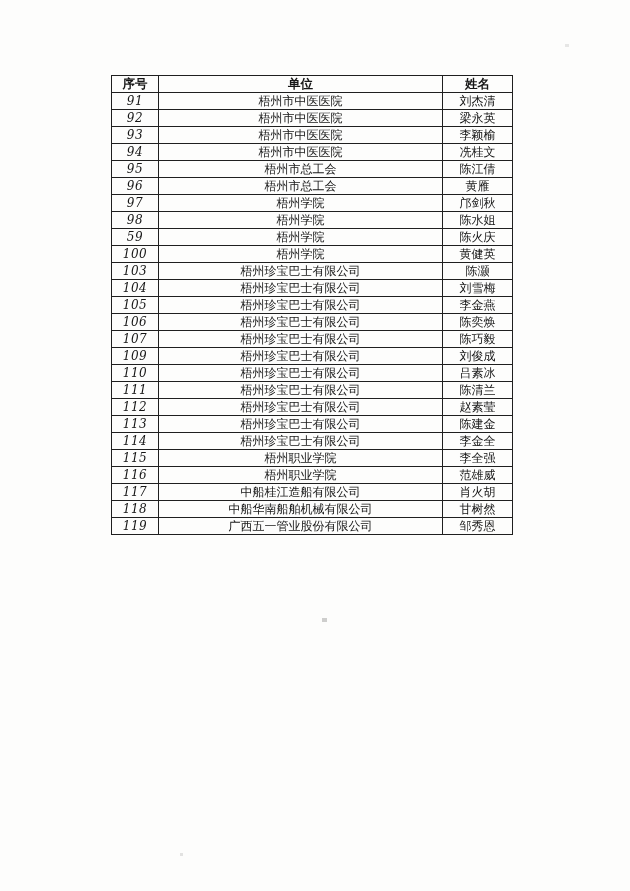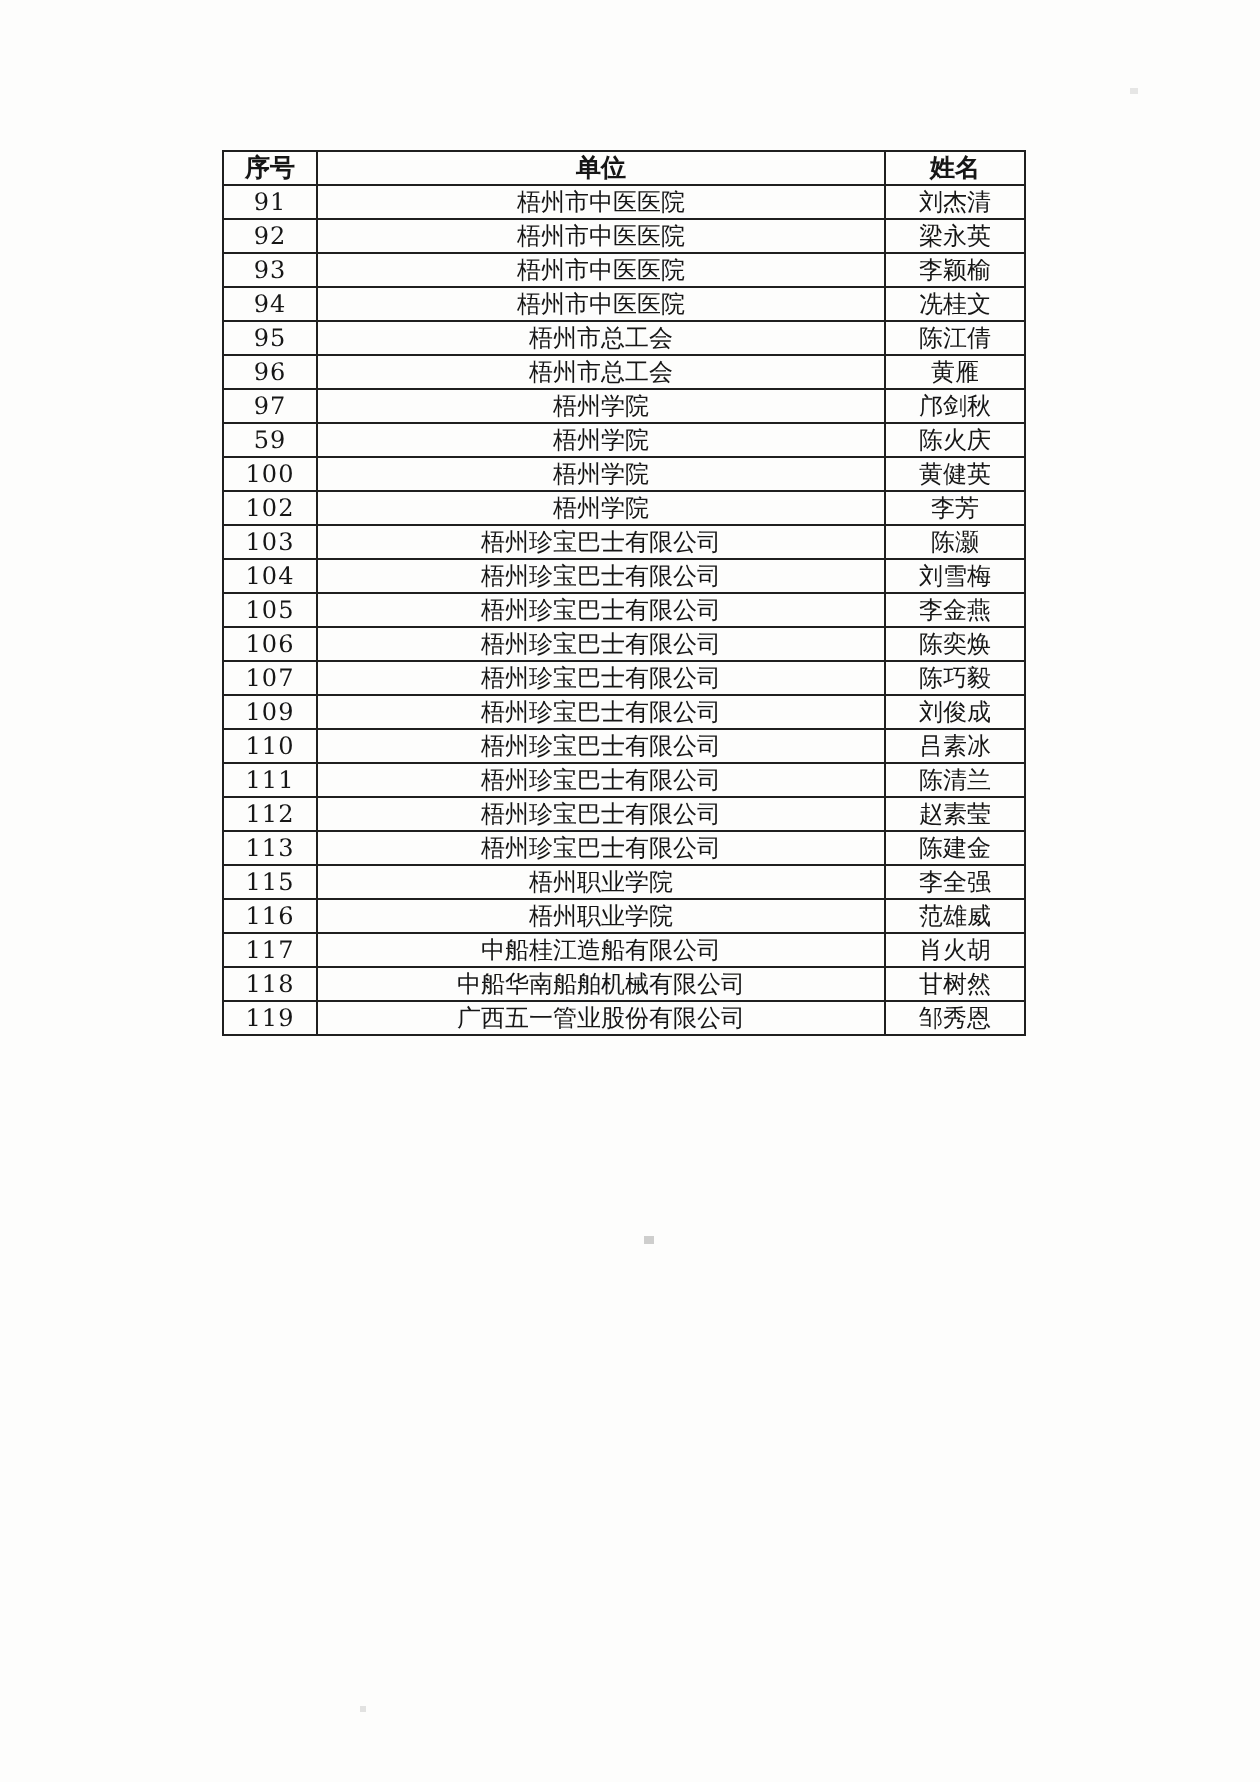--- a/index.html
+++ b/index.html
@@ -36,20 +36,21 @@
     overflow: hidden;
     white-space: nowrap;
   }
   table.roster th {
     font-weight: bold;
     font-size: 12.5px;
   }
   td.idx {
     font-size: 11.5px;
     letter-spacing: 0.5px;
+    font-style: italic;
   }
   
   .speck {
     position: absolute;
     background: #b9b9b9;
     opacity: 0.7;
   }
   .speck.s1 { left: 322px; top: 618px; width: 5px; height: 4px; }
   .speck.s2 { left: 180px; top: 853px; width: 3px; height: 3px; opacity: 0.4; }
   .speck.s3 { left: 565px; top: 44px;  width: 4px; height: 3px; opacity: 0.35; }
@@ -108,39 +109,39 @@
       <td>梧州市总工会</td>
       <td>黄雁</td>
     </tr>
 
     <tr>
       <td class="idx">97</td>
       <td>梧州学院</td>
       <td>邝剑秋</td>
     </tr>
 
+    <tr>
+      <td class="idx">98</td>
+      <td>梧州学院</td>
+      <td>陈水姐</td>
+    </tr>
 
     <tr>
       <td class="idx">59</td>
       <td>梧州学院</td>
       <td>陈火庆</td>
     </tr>
 
     <tr>
       <td class="idx">100</td>
       <td>梧州学院</td>
       <td>黄健英</td>
     </tr>
 
 
-    <tr>
-      <td class="idx">102</td>
-      <td>梧州学院</td>
-      <td>李芳</td>
-    </tr>
 
     <tr>
       <td class="idx">103</td>
       <td>梧州珍宝巴士有限公司</td>
       <td>陈灏</td>
     </tr>
 
     <tr>
       <td class="idx">104</td>
       <td>梧州珍宝巴士有限公司</td>
@@ -189,20 +190,25 @@
       <td>梧州珍宝巴士有限公司</td>
       <td>赵素莹</td>
     </tr>
 
     <tr>
       <td class="idx">113</td>
       <td>梧州珍宝巴士有限公司</td>
       <td>陈建金</td>
     </tr>
 
+    <tr>
+      <td class="idx">114</td>
+      <td>梧州珍宝巴士有限公司</td>
+      <td>李金全</td>
+    </tr>
 
     <tr>
       <td class="idx">115</td>
       <td>梧州职业学院</td>
       <td>李全强</td>
     </tr>
 
     <tr>
       <td class="idx">116</td>
       <td>梧州职业学院</td>

